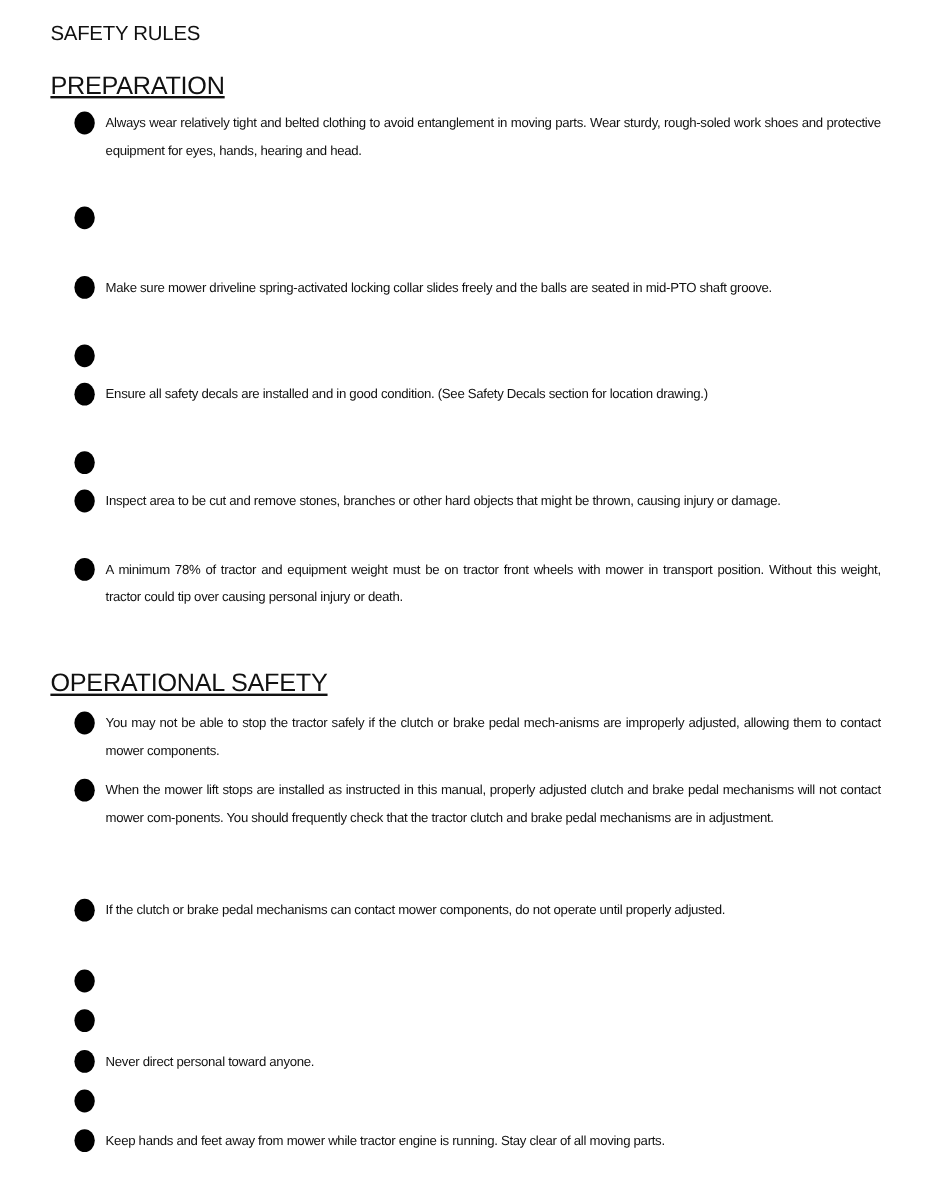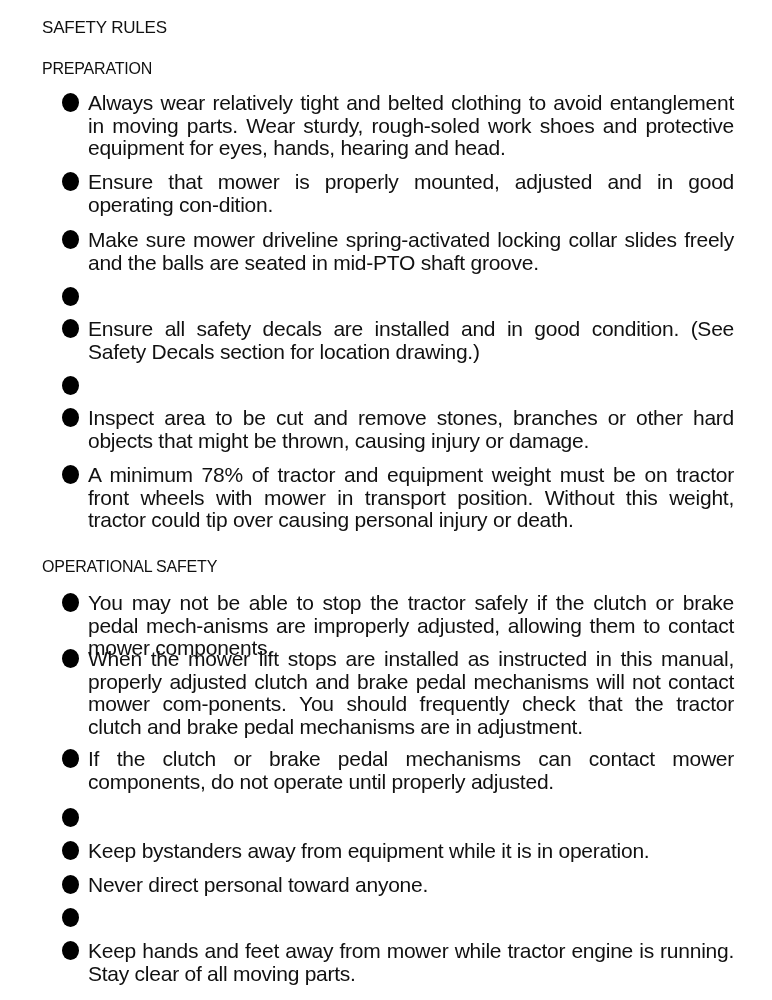--- a/index.html
+++ b/index.html
@@ -1,37 +1,36 @@
 <!DOCTYPE html>
 <html><head>
 <meta charset="utf-8">
 <style>
   html, body { margin: 0; padding: 0; background: #ffffff; }
   body { width: 772px; height: 1000px; overflow: hidden; position: relative;
          font-family: "Liberation Sans", sans-serif; color: #111; }
   .page-header { position: absolute; left: 42px; top: 18px; font-size: 17px; letter-spacing: -0.2px; }
-  .section-title { position: absolute; left: 42px; font-size: 16px; letter-spacing: -0.2px; }
+  .section-title { position: absolute; left: 42px; font-size: 21px; letter-spacing: -0.2px; text-decoration: underline; }
   .item { position: absolute; left: 62px; width: 672px; display: flex; }
   .bullet { flex: 0 0 auto; width: 17px; height: 19px; border-radius: 50%; background: #000; margin-top: 1px; margin-right: 9px; }
-  .text { font-size: 21px; line-height: 22.5px; letter-spacing: -0.25px; text-align: justify; }
+  .text { font-size: 11px; line-height: 22.5px; letter-spacing: -0.25px; text-align: justify; }
 </style>
 </head>
 <body>
 
 <div class="page-header">SAFETY RULES</div>
 
 <div class="section-title" style="top:60px">PREPARATION</div>
 
 <div class="item" style="top:92px">
     <span class="bullet"></span>
     <span class="text">Always wear relatively tight and belted clothing to avoid entanglement in moving parts. Wear sturdy, rough-soled work shoes and protective equipment for eyes, hands, hearing and head.</span>
   </div>
 <div class="item" style="top:171px">
     <span class="bullet"></span>
-    <span class="text">Ensure that mower is properly mounted, adjusted and in good operating con-dition.</span>
   </div>
 <div class="item" style="top:229px">
     <span class="bullet"></span>
     <span class="text">Make sure mower driveline spring-activated locking collar slides freely and the balls are seated in mid-PTO shaft groove.</span>
   </div>
 <div class="item" style="top:286px">
     <span class="bullet"></span>
   </div>
 <div class="item" style="top:318px">
     <span class="bullet"></span>
@@ -61,21 +60,20 @@
   </div>
 <div class="item" style="top:748px">
     <span class="bullet"></span>
     <span class="text">If the clutch or brake pedal mechanisms can contact mower components, do not operate until properly adjusted.</span>
   </div>
 <div class="item" style="top:807px">
     <span class="bullet"></span>
   </div>
 <div class="item" style="top:840px">
     <span class="bullet"></span>
-    <span class="text">Keep bystanders away from equipment while it is in operation.</span>
   </div>
 <div class="item" style="top:874px">
     <span class="bullet"></span>
     <span class="text">Never direct personal toward anyone.</span>
   </div>
 <div class="item" style="top:907px">
     <span class="bullet"></span>
   </div>
 <div class="item" style="top:940px">
     <span class="bullet"></span>

